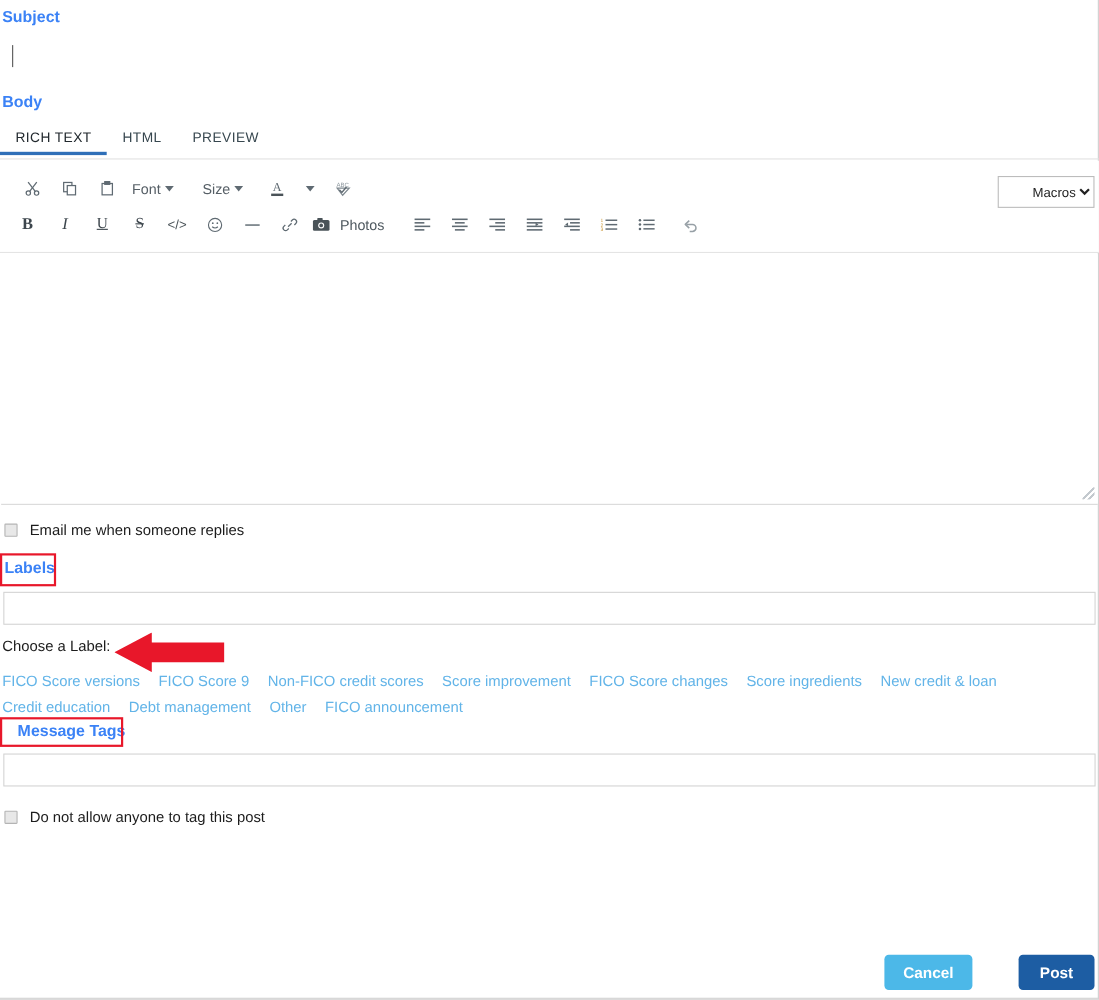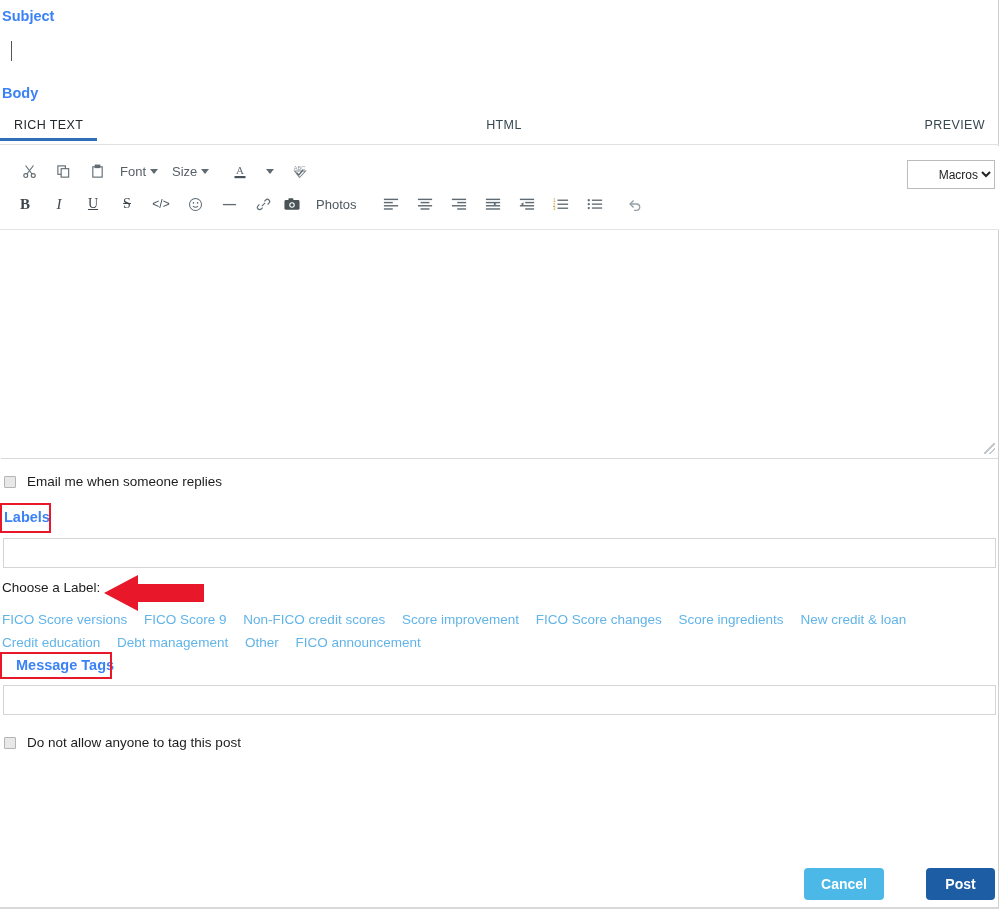--- a/index.html
+++ b/index.html
@@ -43,21 +43,21 @@
     position: absolute; left: 11px; top: 41px;
     width: 1px; height: 20px; background: #555;
   }
 
   
   .body-label { position: absolute; left: 2px; top: 86px; }
   .tabs {
     position: absolute; left: 0; top: 114px;
     width: 999px; height: 31px;
     border-bottom: 1px solid #e2e2e2;
-    display: flex; align-items: flex-start; justify-content: space-between;
+    display: flex; align-items: flex-start;
   }
   .tab {
     font-size: 12.5px;
     letter-spacing: .4px;
     color: #37474f;
     padding: 4px 14px 9px 14px;
     cursor: pointer;
     background: none; border: none;
     font-family: "Liberation Sans", sans-serif;
     position: relative;
@@ -98,21 +98,21 @@
   }
   .tb-caret {
     display: inline-block;
     border-left: 4px solid transparent;
     border-right: 4px solid transparent;
     border-top: 5px solid #5f6a72;
     margin-left: 4px;
   }
   .tb-photos {
     height: 26px; display: inline-flex; align-items: center;
-    color: #4e585f; font-size: 13px; cursor: pointer; gap: 16px;
+    color: #4e585f; font-size: 13px; cursor: pointer; gap: 9px;
     background: none; border: none; padding: 0 6px 0 4px;
     font-family: "Liberation Sans", sans-serif;
   }
   .macros {
     position: absolute; right: 3px; top: 160px;
     width: 88px; height: 29px;
     border: 1px solid #bcbcbc;
     background: #fff;
     font-size: 12px;
     color: #222;
@@ -260,21 +260,21 @@
           <rect x="3" y="3" width="10" height="11"></rect>
           <rect x="5.6" y="1.2" width="4.8" height="2.6" fill="#5f6a72"></rect>
         </svg>
       </button>
 
       <button class="tb-text">
         <span>Font</span>
         <span class="tb-caret"></span>
       </button>
 
-      <button class="tb-text" style="margin-left:4px">
+      <button class="tb-text" style="margin-left:16px">
         <span>Size</span>
         <span class="tb-caret"></span>
       </button>
 
       <button class="tb-btn" style="margin-left:10px">
         <svg width="16" height="17" viewBox="0 0 16 17">
           <text x="8" y="11" font-size="11" font-family="'Liberation Serif', serif" fill="#5f6a72" text-anchor="middle">A</text>
           <rect x="2.5" y="13" width="11" height="2.2" fill="#4a5358"></rect>
         </svg>
       </button>

